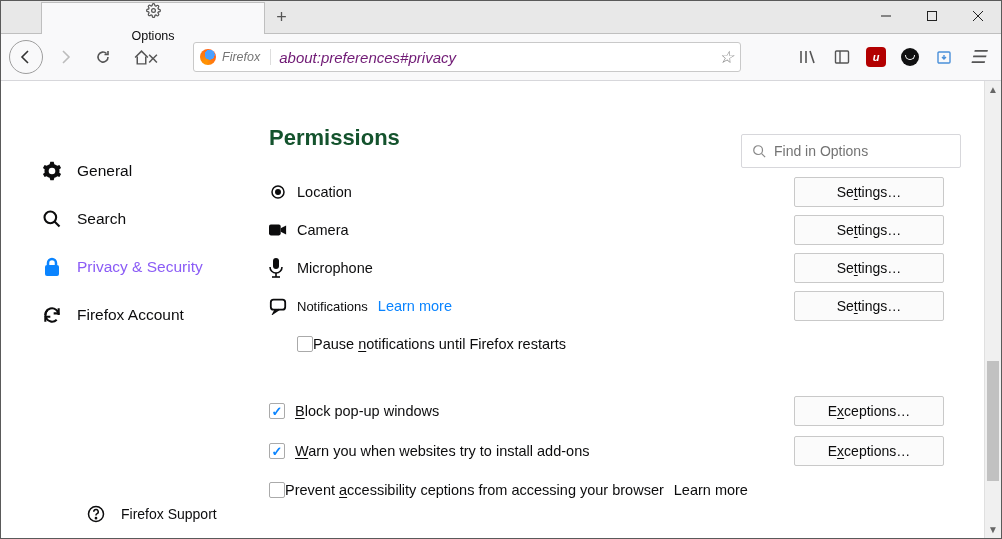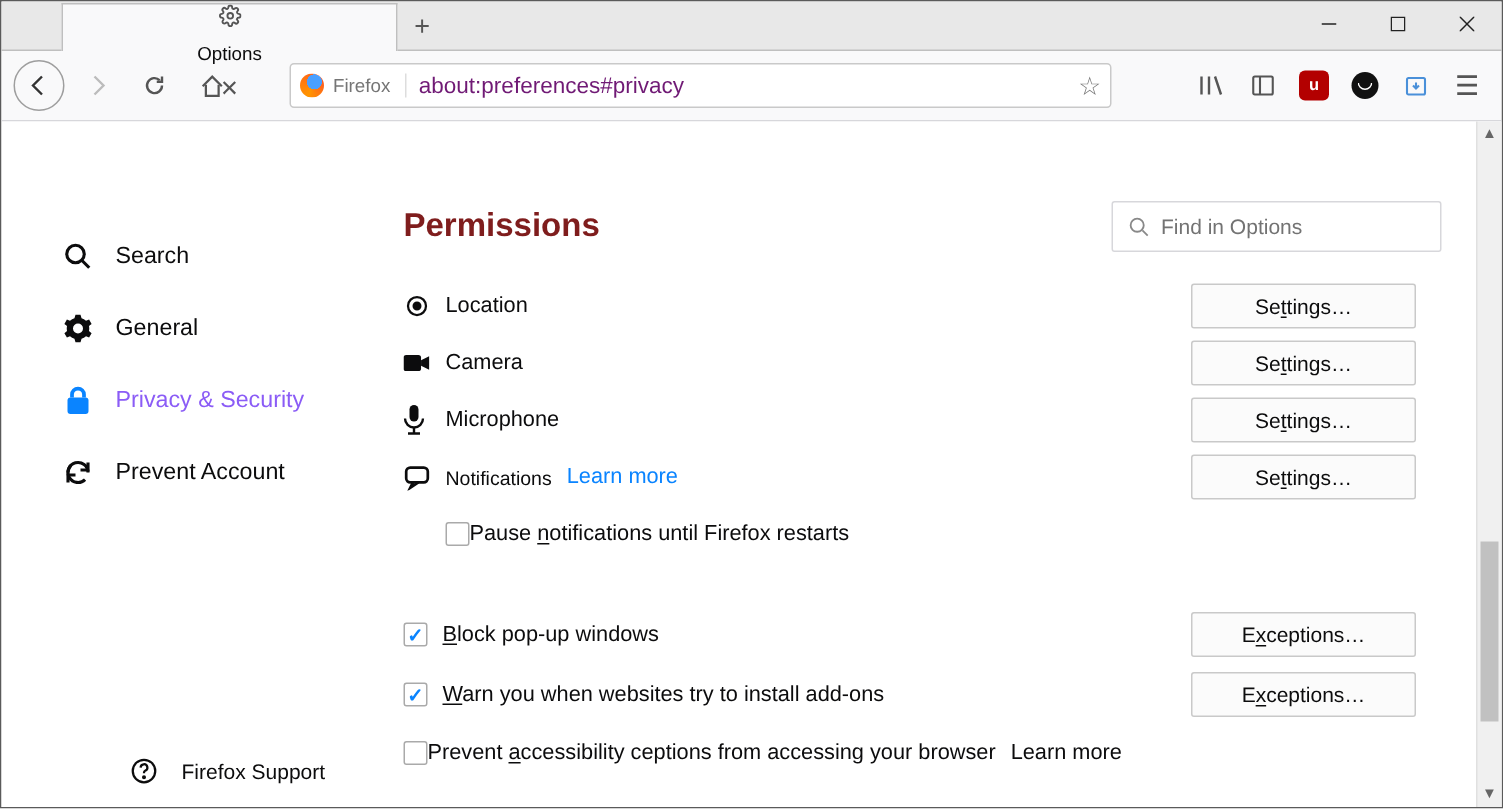--- a/index.html
+++ b/index.html
@@ -54,20 +54,21 @@
   .wc { width: 46px; display:flex;align-items:center;justify-content:center; color:#222; }
   .wc svg { display:block; }
   
   .navbar {
     height: 47px;
     background: #f9f9fa;
     border-bottom: 1px solid #d7d7db;
     display:flex; align-items:center;
     padding: 0 8px;
     gap: 6px;
+    font-style: italic;
   }
   .navbtn {
     width: 32px; height: 32px;
     display:flex;align-items:center;justify-content:center;
     color:#555;
     border-radius: 4px;
   }
   .navbtn.back {
     width: 34px; height:34px;
     border:1px solid #9e9e9e; border-radius:50%;
@@ -158,22 +159,22 @@
   .nav-item .nav-icon { width:22px; display:flex;justify-content:center; }
   .sidebar-footer {
     margin-top:auto;
     margin-left:44px;
   }
   .main {
     flex:1;
     padding: 40px 40px 0 35px;
   }
   h1.section-title {
-    font-size:22px; font-weight:600; margin:16px 0 22px 0;
-    color:#7f1d1d;
+    font-size:22px; font-weight:600; margin:4px 0 22px 0;
+    color:#14532d;
   }
   .perm-row {
     display:flex;align-items:center;
     height:38px;
   }
   .perm-row .perm-icon { width:28px; display:flex;justify-content:flex-start; }
   .perm-row .perm-label { flex:1; font-size:14.5px; }
   .perm-row .learn { color:#0a84ff; margin-left:10px; font-size:14.5px; }
   .btn-settings {
     width:150px; height:30px;
@@ -318,34 +319,34 @@
               <circle cx="7" cy="7" r="5"></circle>
               <line x1="11" y1="11" x2="15" y2="15"></line>
             </svg>
           <span>Find in Options</span>
         </div>
       </div>
 
       <div class="sidebar">
         <div class="nav-item">
           <span class="nav-icon">
+            <svg width="20" height="20" viewBox="0 0 24 24" fill="#0c0c0d">
+                <path d="M12 8a4 4 0 1 0 0 8 4 4 0 0 0 0-8zm9 4c0 .7-.08 1.4-.22 2.06l2.1 1.64-2 3.46-2.48-1a9 9 0 0 1-3.56 2.06L14 23h-4l-.84-2.78a9 9 0 0 1-3.56-2.06l-2.48 1-2-3.46 2.1-1.64A9.1 9.1 0 0 1 3 12c0-.7.08-1.4.22-2.06L1.12 8.3l2-3.46 2.48 1A9 9 0 0 1 9.16 3.78L10 1h4l.84 2.78a9 9 0 0 1 3.56 2.06l2.48-1 2 3.46-2.1 1.64c.14.66.22 1.36.22 2.06z"></path>
+              </svg>
+          </span>
+          <span>General</span>
+        </div>
+        <div class="nav-item">
+          <span class="nav-icon">
             <svg width="20" height="20" viewBox="0 0 24 24" fill="none" stroke="#0c0c0d" stroke-width="2.5">
                 <circle cx="10" cy="10" r="7"></circle>
                 <line x1="15" y1="15" x2="21" y2="21"></line>
               </svg>
           </span>
           <span>Search</span>
-        </div>
-        <div class="nav-item">
-          <span class="nav-icon">
-            <svg width="20" height="20" viewBox="0 0 24 24" fill="#0c0c0d">
-                <path d="M12 8a4 4 0 1 0 0 8 4 4 0 0 0 0-8zm9 4c0 .7-.08 1.4-.22 2.06l2.1 1.64-2 3.46-2.48-1a9 9 0 0 1-3.56 2.06L14 23h-4l-.84-2.78a9 9 0 0 1-3.56-2.06l-2.48 1-2-3.46 2.1-1.64A9.1 9.1 0 0 1 3 12c0-.7.08-1.4.22-2.06L1.12 8.3l2-3.46 2.48 1A9 9 0 0 1 9.16 3.78L10 1h4l.84 2.78a9 9 0 0 1 3.56 2.06l2.48-1 2 3.46-2.1 1.64c.14.66.22 1.36.22 2.06z"></path>
-              </svg>
-          </span>
-          <span>General</span>
         </div>
         <div class="nav-item active">
           <span class="nav-icon">
             <svg width="18" height="20" viewBox="0 0 18 20" fill="#0a84ff">
                 <rect x="2" y="8" width="14" height="11" rx="2"></rect>
                 <path d="M5 8V6a4 4 0 1 1 8 0v2" fill="none" stroke="#0a84ff" stroke-width="2.5"></path>
               </svg>
           </span>
           <span>Privacy &amp; Security</span>
         </div>
@@ -353,21 +354,21 @@
           <span class="nav-icon">
             <svg width="20" height="20" viewBox="0 0 24 24" fill="none" stroke="#0c0c0d" stroke-width="2.5">
                 <path d="M20 12a8 8 0 1 0-2.34 5.66"></path>
                 <path d="M20 4v6h-6"></path>
                 <path d="M4 12a8 8 0 0 0 13.66 5.66" opacity="0"></path>
                 <path d="M4 20v-6h6" opacity="0"></path>
                 <path d="M4 12a8 8 0 0 1 2.34-5.66"></path>
                 <path d="M4 20v-6h6"></path>
               </svg>
           </span>
-          <span>Prevent Account</span>
+          <span>Firefox Account</span>
         </div>
         <div class="sidebar-footer">
           <div class="nav-item" style="font-size:14px;">
             <span class="nav-icon">
               <svg width="18" height="18" viewBox="0 0 24 24" fill="none" stroke="#0c0c0d" stroke-width="2">
                   <circle cx="12" cy="12" r="10"></circle>
                   <path d="M9 9a3 3 0 1 1 4 2.83c-.67.33-1 .97-1 1.67V14"></path>
                   <circle cx="12" cy="17.5" r="0.8" fill="#0c0c0d"></circle>
                 </svg>
             </span>

